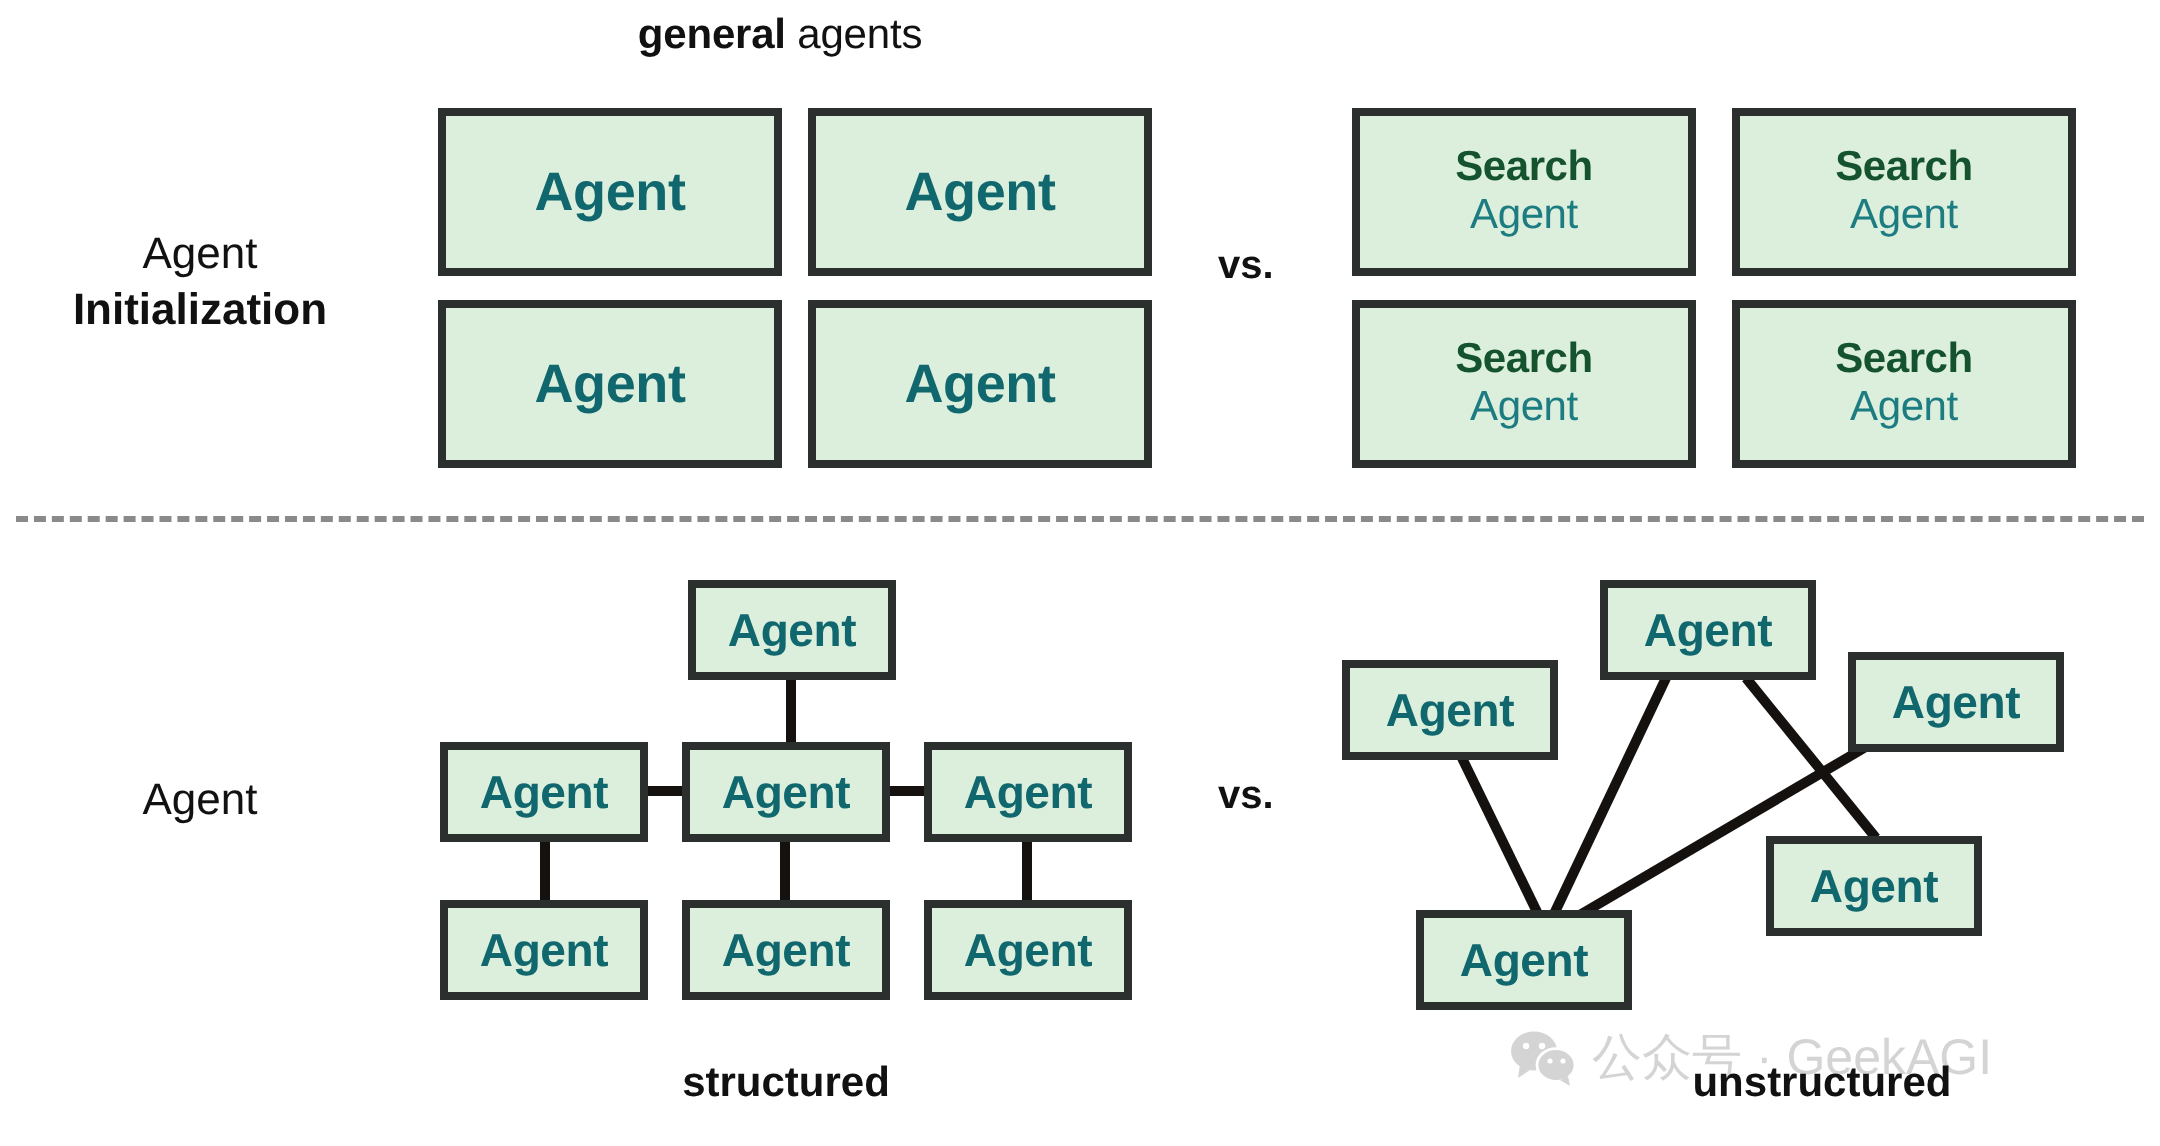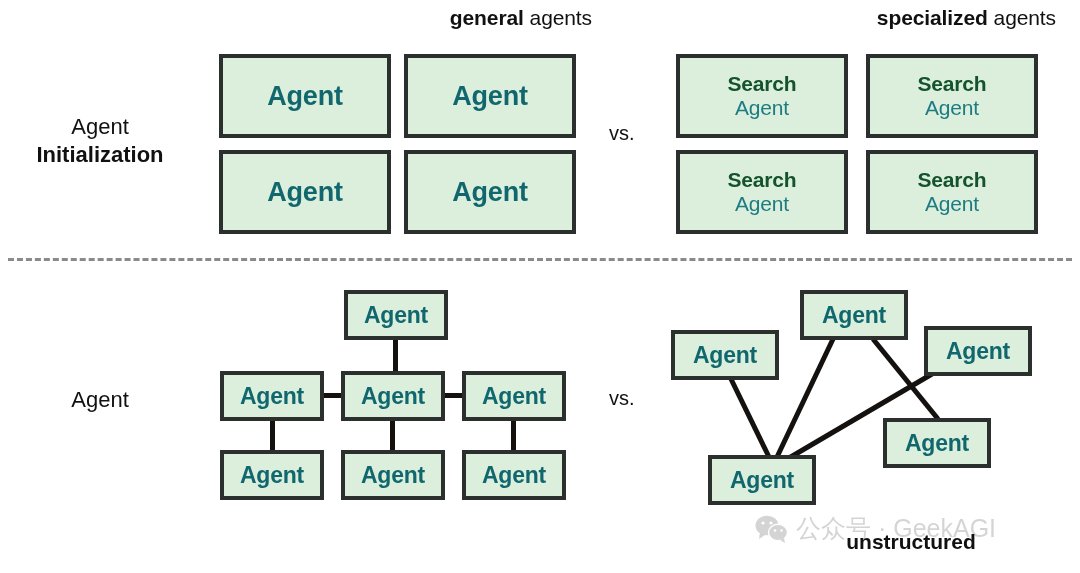--- a/index.html
+++ b/index.html
@@ -16,40 +16,40 @@
     font-family: "Liberation Sans", sans-serif;
     overflow: hidden;
   }
 
   
   .hdr {
     position: absolute;
     font-size: 21px;
     color: #111111;
     white-space: nowrap;
-    text-align: right;
+    text-align: center;
     letter-spacing: -0.1px;
   }
   .hdr .b { font-weight: 700; }
   .hdr .n { font-weight: 400; }
 
   .rowlabel {
     position: absolute;
     text-align: center;
     color: #111111;
     white-space: nowrap;
     line-height: 1.28;
   }
   .rowlabel .l1 { font-size: 22px; font-weight: 400; display: block; }
   .rowlabel .l2 { font-size: 22px; font-weight: 700; display: block; }
 
   .vs {
     position: absolute;
     font-size: 20px;
-    font-weight: 400;
+    font-weight: 700;
     color: #111111;
     white-space: nowrap;
   }
 
   .footlabel {
     position: absolute;
     font-size: 21px;
     font-weight: 700;
     color: #111111;
     white-space: nowrap;
@@ -132,23 +132,20 @@
 </style>
 </head>
 <body>
 
 <div id="stage">
 
   <div class="hdr" style="left:188px; top:6px; width:404px;">
     <span class="b">general</span><span class="n"> agents</span>
   </div>
 
-  <div class="hdr" style="left:646px; top:6px; width:410px;">
-    <span class="b">specialized</span><span class="n"> agents</span>
-  </div>
 
   <div class="rowlabel" style="left:0px; top:113px; width:200px;">
     <span class="l1">Agent</span>
     <span class="l2">Initialization</span>
   </div>
 
   <div class="box" style="left:219px; top:54px; width:172px; height:84px;">
     <span class="t-agent">Agent</span>
   </div>
   <div class="box" style="left:404px; top:54px; width:172px; height:84px;">
@@ -262,17 +259,20 @@
       <circle cx="8" cy="8" r="1.6" fill="#ffffff"></circle>
       <circle cx="16" cy="8" r="1.6" fill="#ffffff"></circle>
       <ellipse cx="23" cy="17.5" rx="9.5" ry="8.2" fill="#9b9b9b" stroke="#ffffff" stroke-width="1.4"></ellipse>
       <polygon points="29,23 30,28 25,25" fill="#9b9b9b"></polygon>
       <circle cx="20" cy="15.5" r="1.3" fill="#ffffff"></circle>
       <circle cx="26.5" cy="15.5" r="1.3" fill="#ffffff"></circle>
     </svg>
     <span class="wm-text">公众号 · GeekAGI</span>
   </div>
 
+  <div class="footlabel" style="left:293px; top:530px; width:200px;">
+    <span>structured</span>
+  </div>
   <div class="footlabel" style="left:796px; top:530px; width:230px;">
     <span>unstructured</span>
   </div>
 
 </div>
 
 </body></html>

